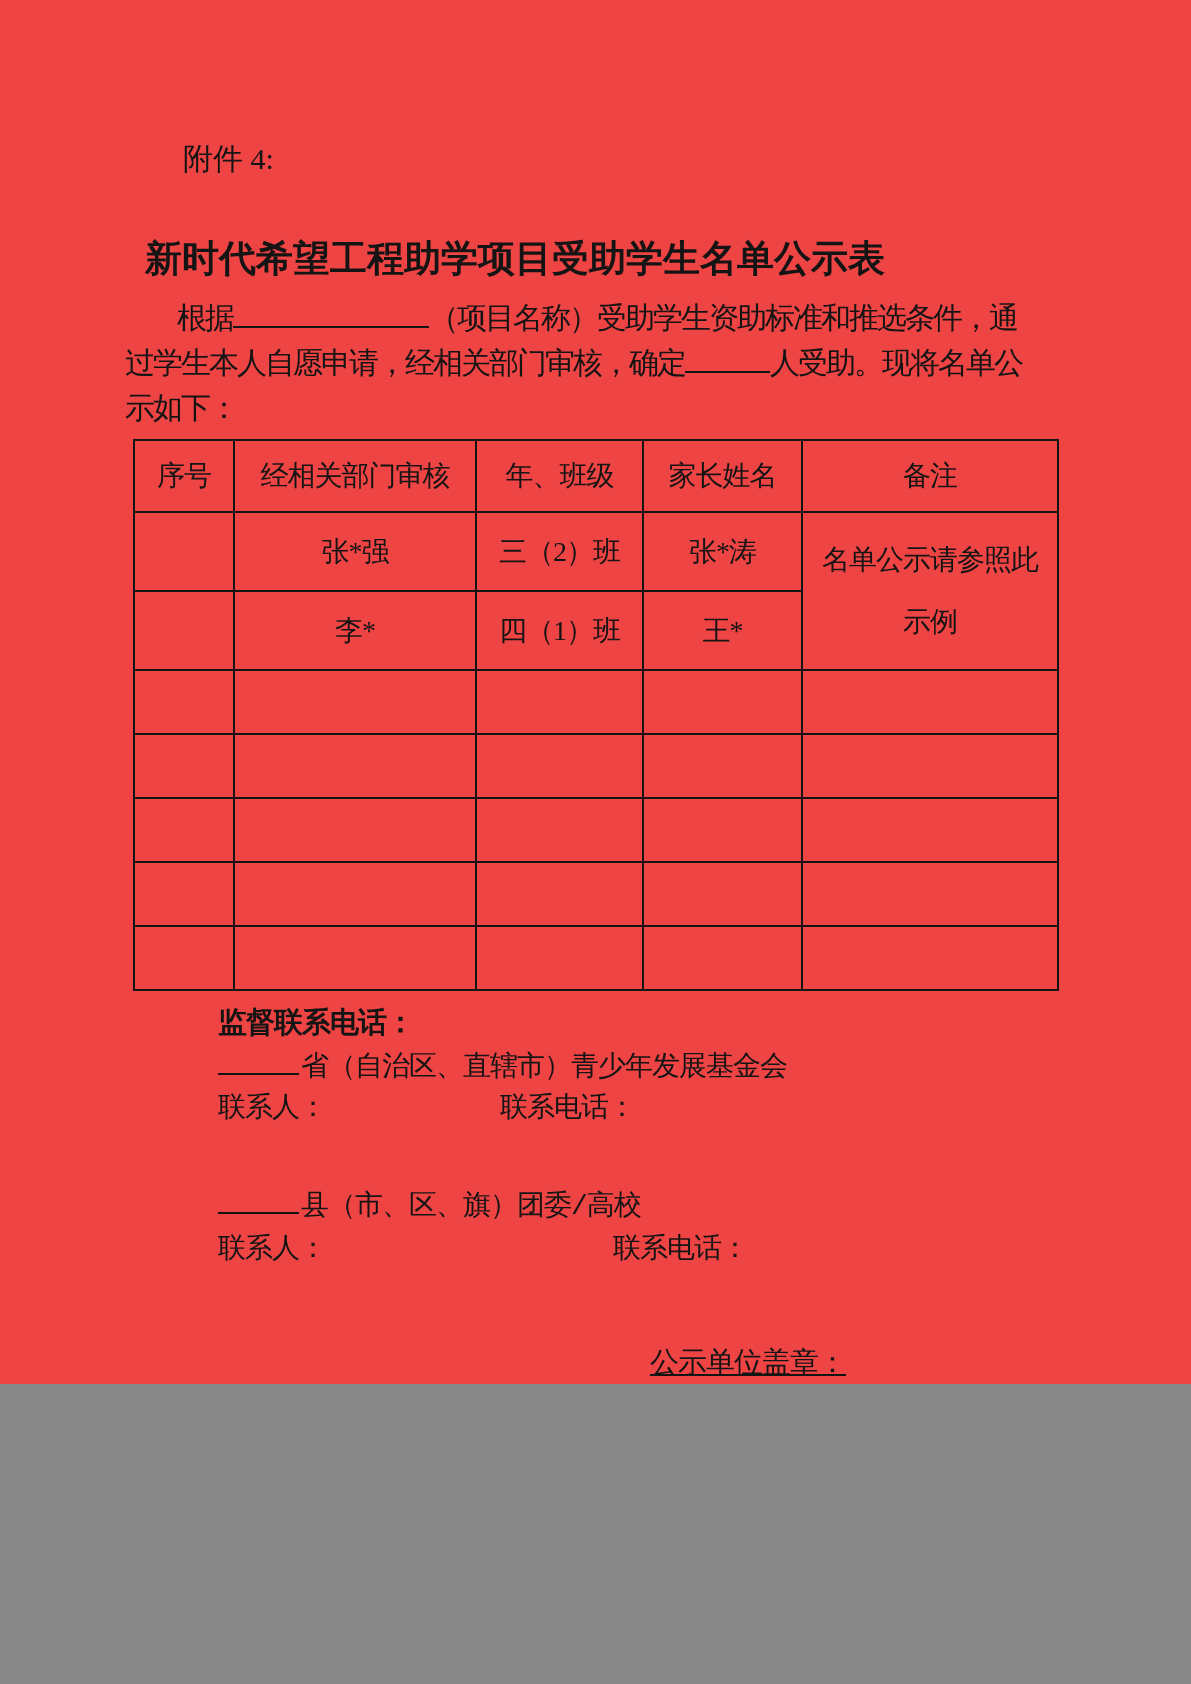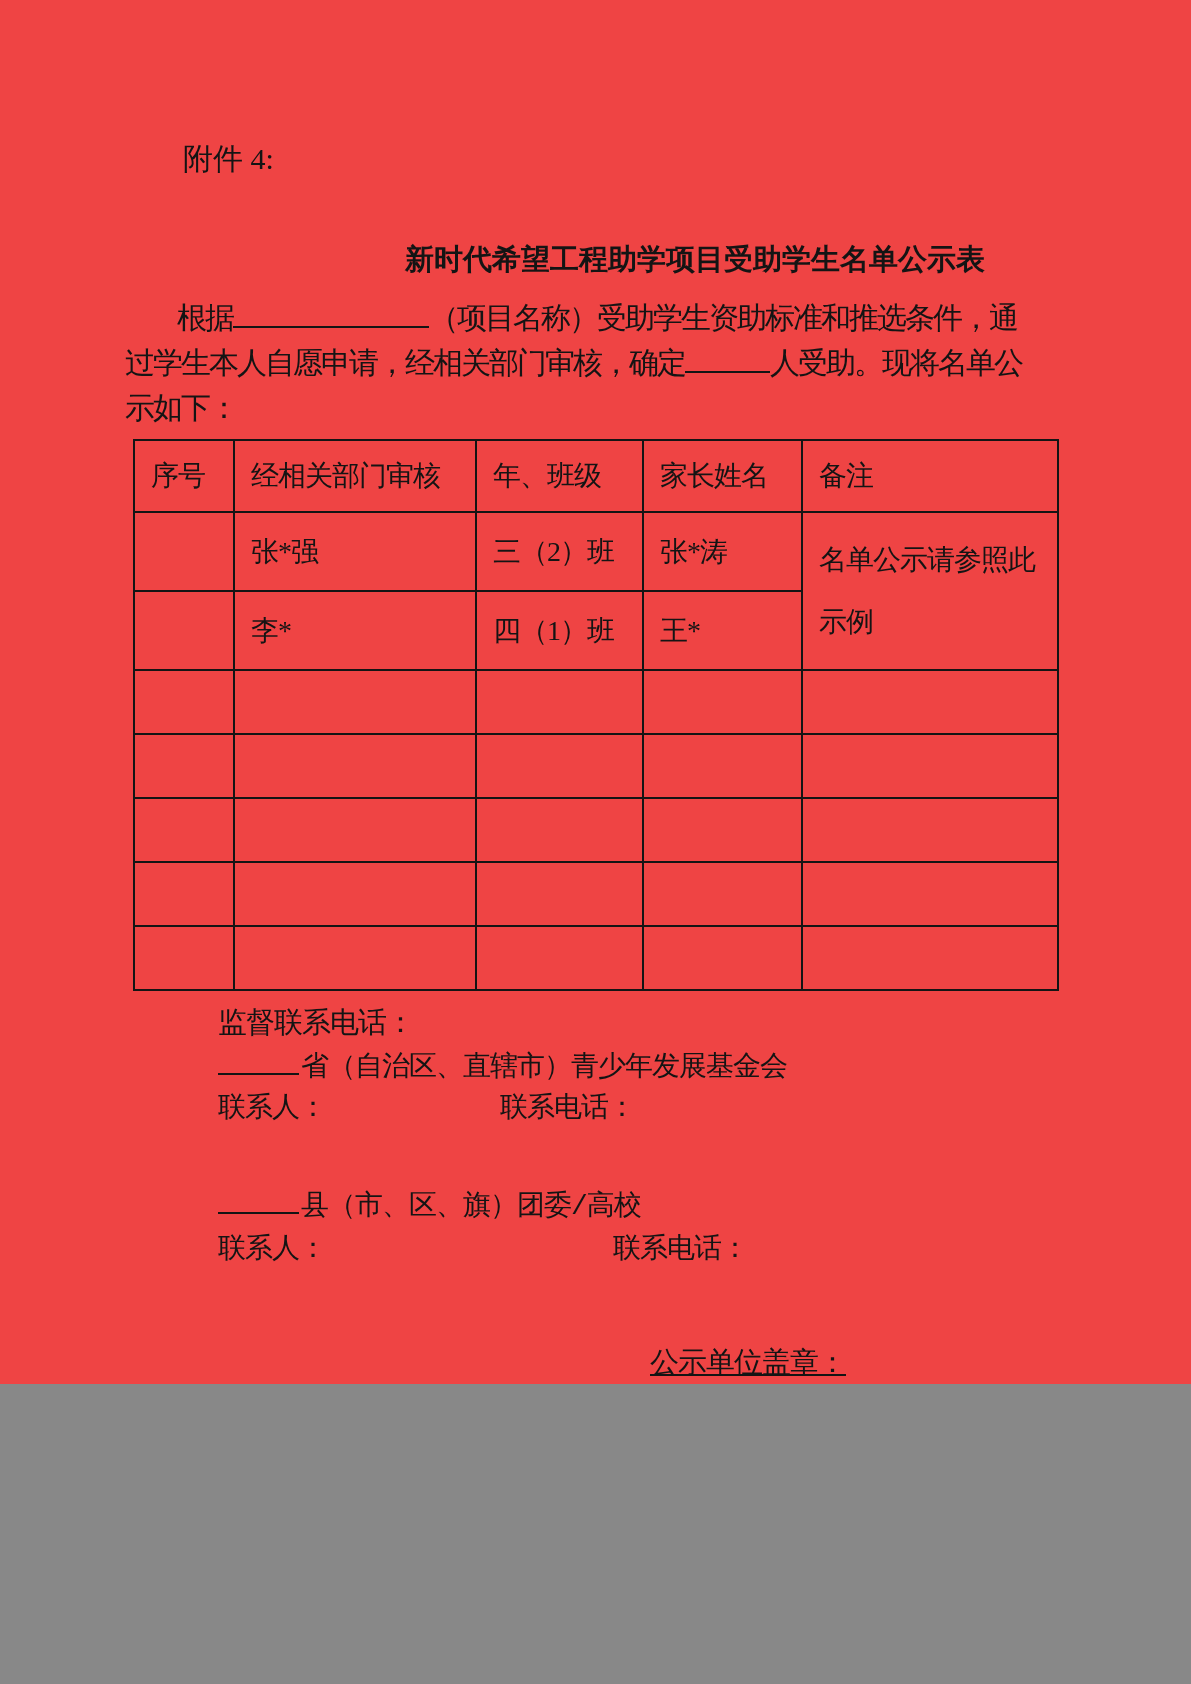--- a/index.html
+++ b/index.html
@@ -13,24 +13,24 @@
     overflow:hidden;
   }
   .abs{position:absolute;}
   .attachment{
     left:183px;top:141px;
     font-size:30px;line-height:36px;
     letter-spacing:0;
   }
   .doc-title{
     left:145px;top:239px;width:840px;
-    text-align:right;
+    text-align:left;
     font-family:"Liberation Sans", sans-serif;
     font-weight:bold;
-    font-size:29px;line-height:40px;
+    font-size:37px;line-height:40px;
     letter-spacing:0;
   }
   .intro{
     left:125px;top:295px;width:860px;
     font-size:30px;letter-spacing:-2px;
   }
   .intro .iline{height:45px;line-height:45px;white-space:nowrap;}
   .indent{display:inline-block;width:52px;}
   .blank{
     display:inline-block;
@@ -44,21 +44,21 @@
 
   table.roster{
     position:absolute;left:133px;top:439px;
     border-collapse:collapse;
     table-layout:fixed;
     width:924px;
     font-size:28px;letter-spacing:-1px;
   }
   table.roster td,table.roster th{
     border:2px solid #141414;
-    text-align:left;
+    text-align:center;
     vertical-align:middle;
     font-weight:normal;
     padding:16px;
     overflow:hidden;
   }
   tr.hdr{height:59px;}
   tr.data-row{height:64px;}
   td.remark-cell{
     text-align:justify;
     vertical-align:middle;
@@ -67,21 +67,21 @@
   }
   .c-seq{width:100px;}
   .c-name{width:242px;}
   .c-grade{width:167px;}
   .c-parent{width:159px;}
   .c-remark{width:256px;}
 
   .contact-heading{
     left:218px;top:1004px;
     font-family:"Liberation Sans", sans-serif;
-    font-weight:normal;
+    font-weight:bold;
     font-size:29px;line-height:36px;letter-spacing:-1px;
   }
   .body-line{
     font-size:28px;line-height:36px;letter-spacing:-1px;white-space:nowrap;font-family:Liberation Mono, monospace;
   }
   .org1{left:218px;top:1046px;}
   .cline1{left:218px;top:1091px;}
   .phone1{left:500px;top:1091px;}
   .org2{left:218px;top:1185px;}
   .cline2{left:218px;top:1232px;}

